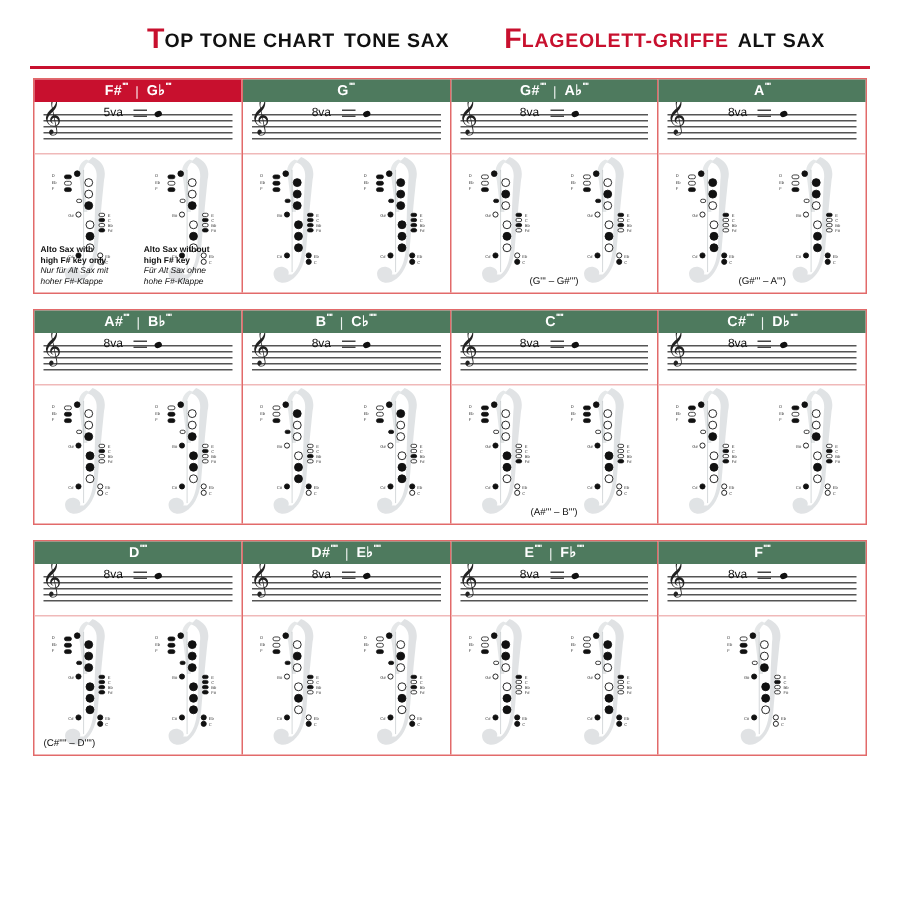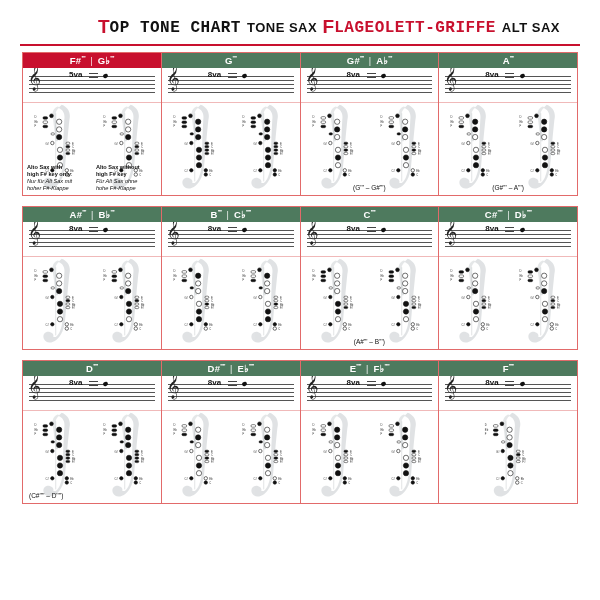--- a/index.html
+++ b/index.html
@@ -17,35 +17,34 @@
     position:relative;
     height:34px;
     margin:10px 20px 2px 20px;
     border-bottom:2px solid #c8102e;
   }
   .title-left{
     position:absolute;left:78px;top:6px;
     white-space:nowrap;
   }
   .title-right{
-    position:absolute;right:20px;top:6px;
+    position:absolute;right:30px;top:6px;
     white-space:nowrap;
   }
   .bigcap{
     color:#c8102e;
     font-weight:bold;
     font-size:19px;
     letter-spacing:0px;
     vertical-align:-1px;
   }
   .capword{
     font-weight:bold;
-    font-size:16px;
+    font-size:13px;
     letter-spacing:0.5px;
-    font-family:Liberation Mono, monospace;
   }
   .red{color:#c8102e;}
   .blk{color:#111;}
   .instr{
     font-weight:bold;font-size:13px;letter-spacing:.5px;color:#111;
     margin-left:6px;
   }
 
   
   .block{
@@ -95,21 +94,21 @@
   .staff .ln:nth-child(3){top:8px;}
   .staff .ln:nth-child(4){top:12px;}
   .staff .ln:nth-child(5){top:16px;}
   .clef{
     position:absolute;left:5px;top:-1px;
     font-size:22px;line-height:22px;color:#222;
     font-family:"DejaVu Sans", sans-serif;
   }
   .staffnote{
     position:absolute;top:2px;left:46px;
-    font-size:8px;font-weight:bold;color:#111;white-space:nowrap;
+    font-size:8px;font-weight:normal;color:#111;white-space:nowrap;
   }
   .staffnote .nh{
     display:inline-block;width:5px;height:4px;border-radius:50%;
     background:#111;transform:rotate(-20deg);vertical-align:middle;
   }
   .ledger{
     position:absolute;height:1px;width:9px;background:#444;
   }
 
   

